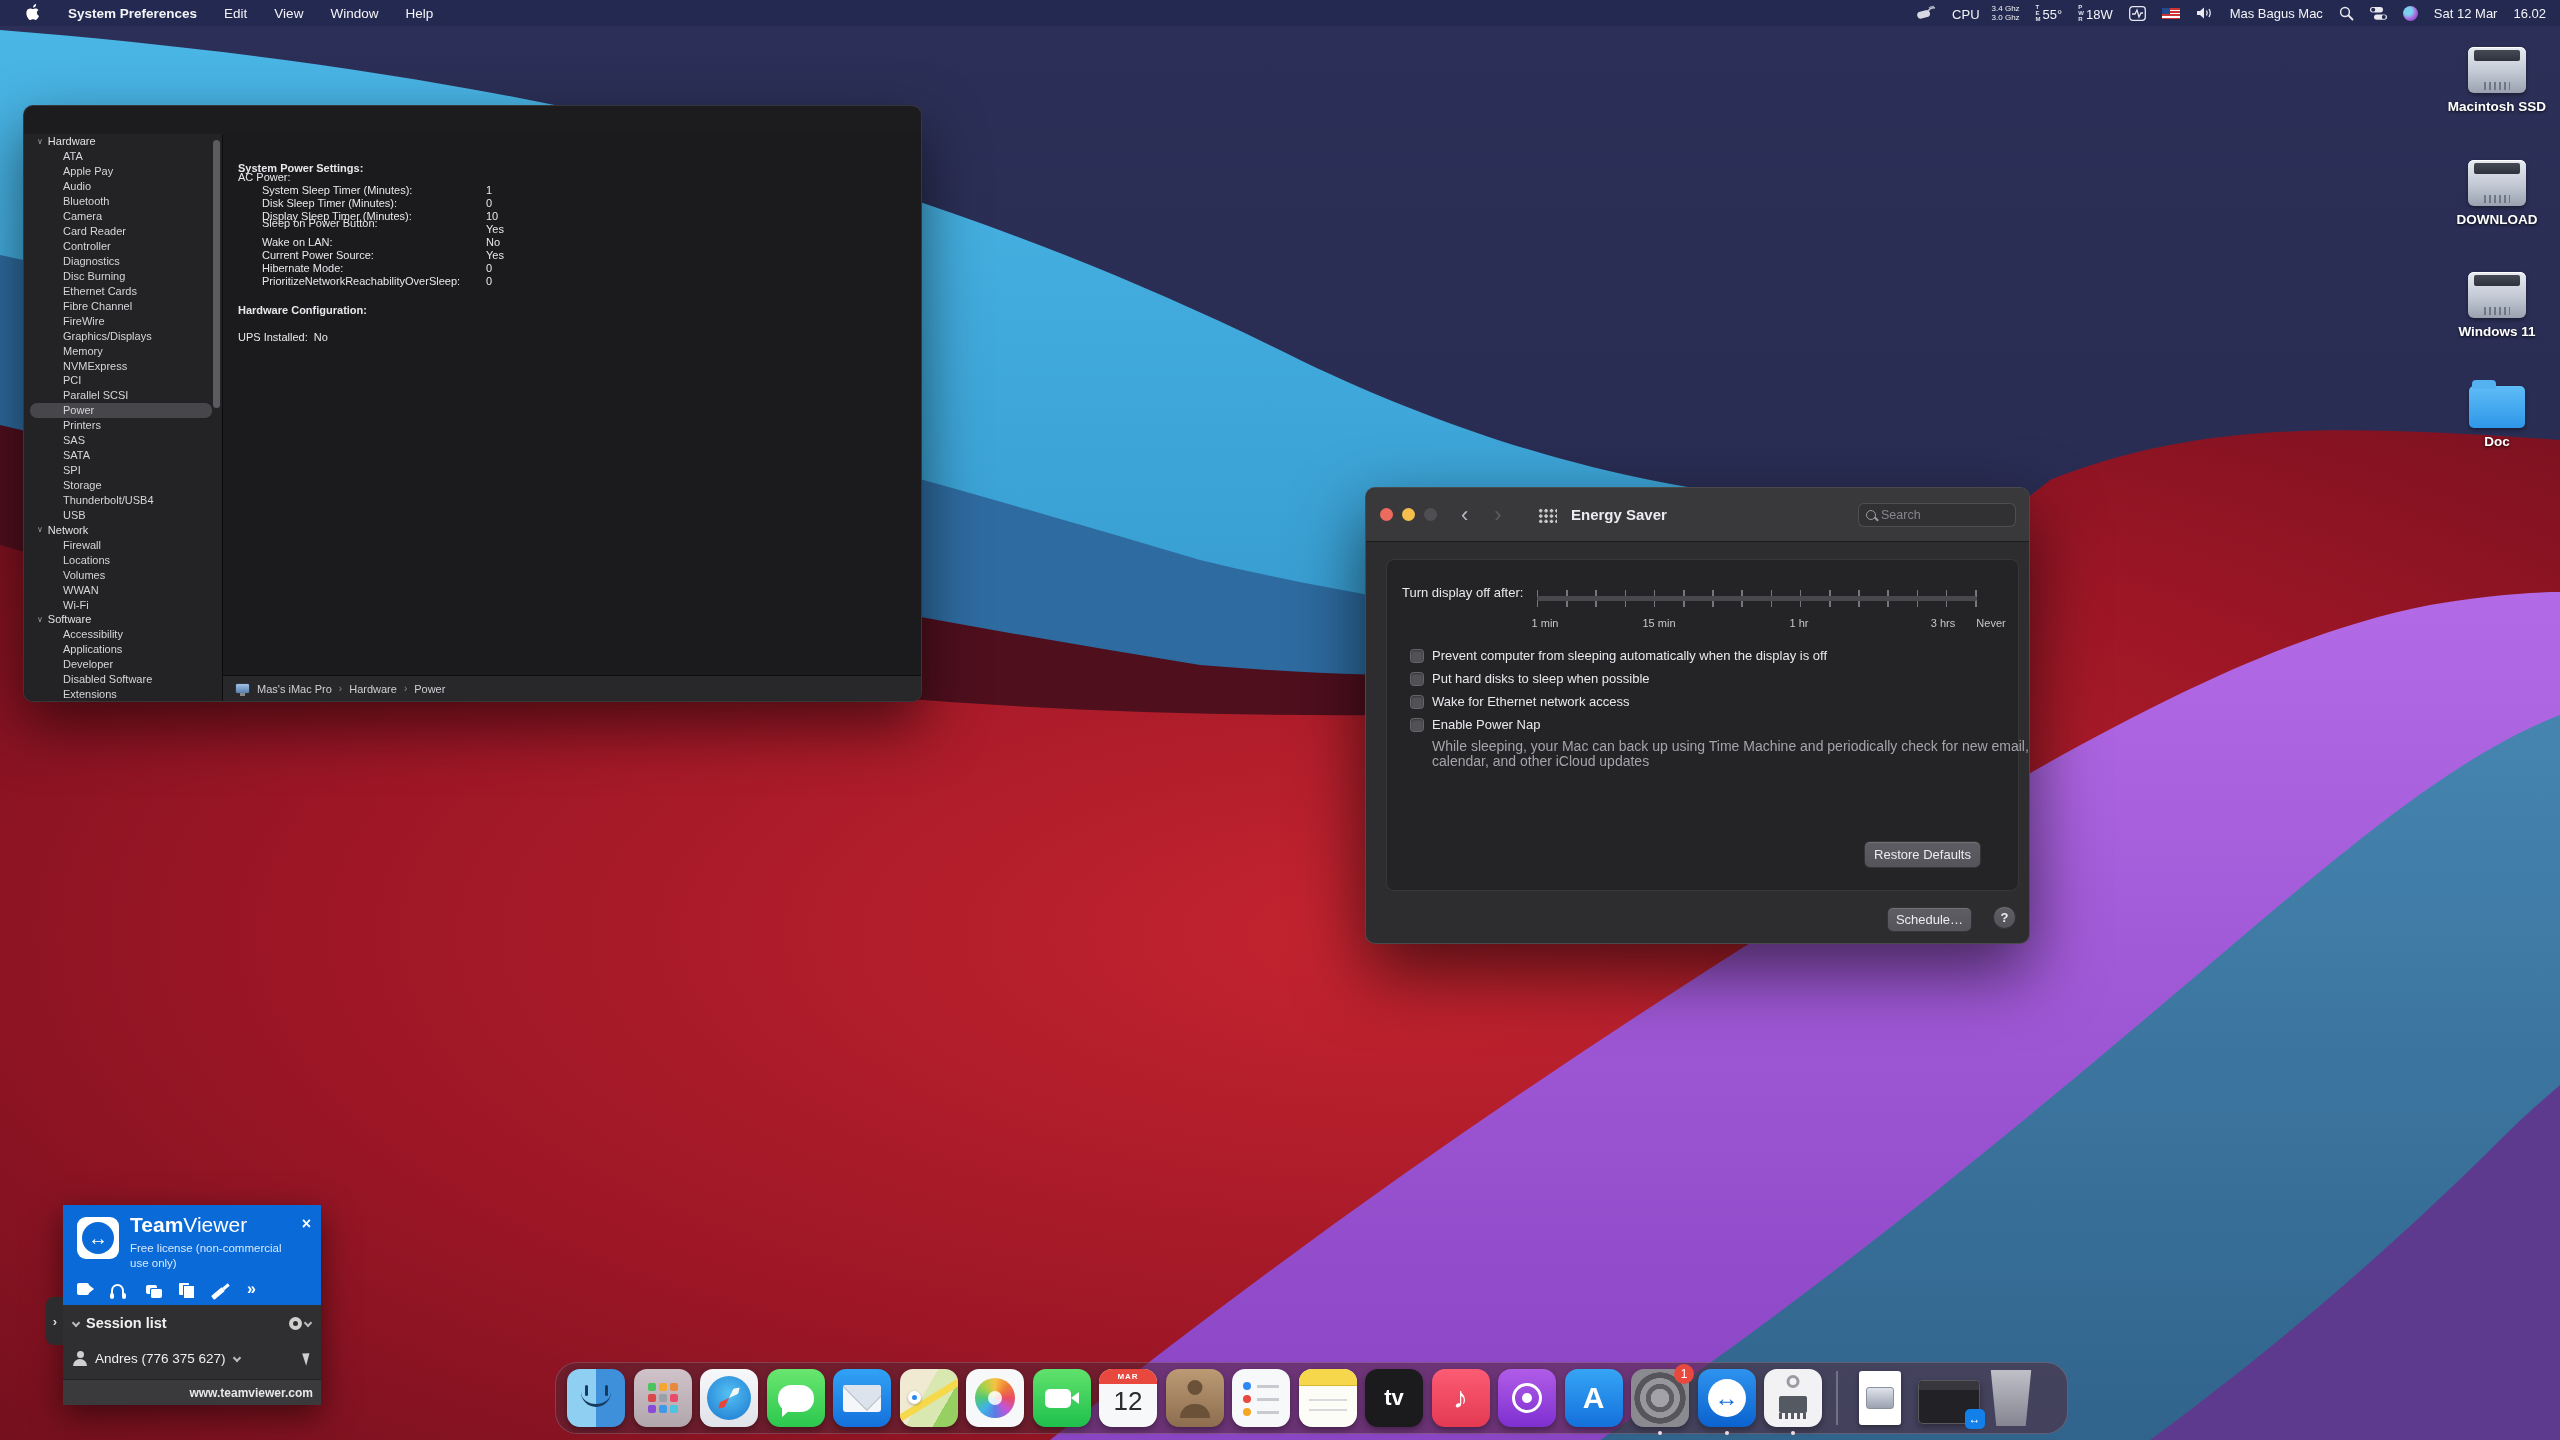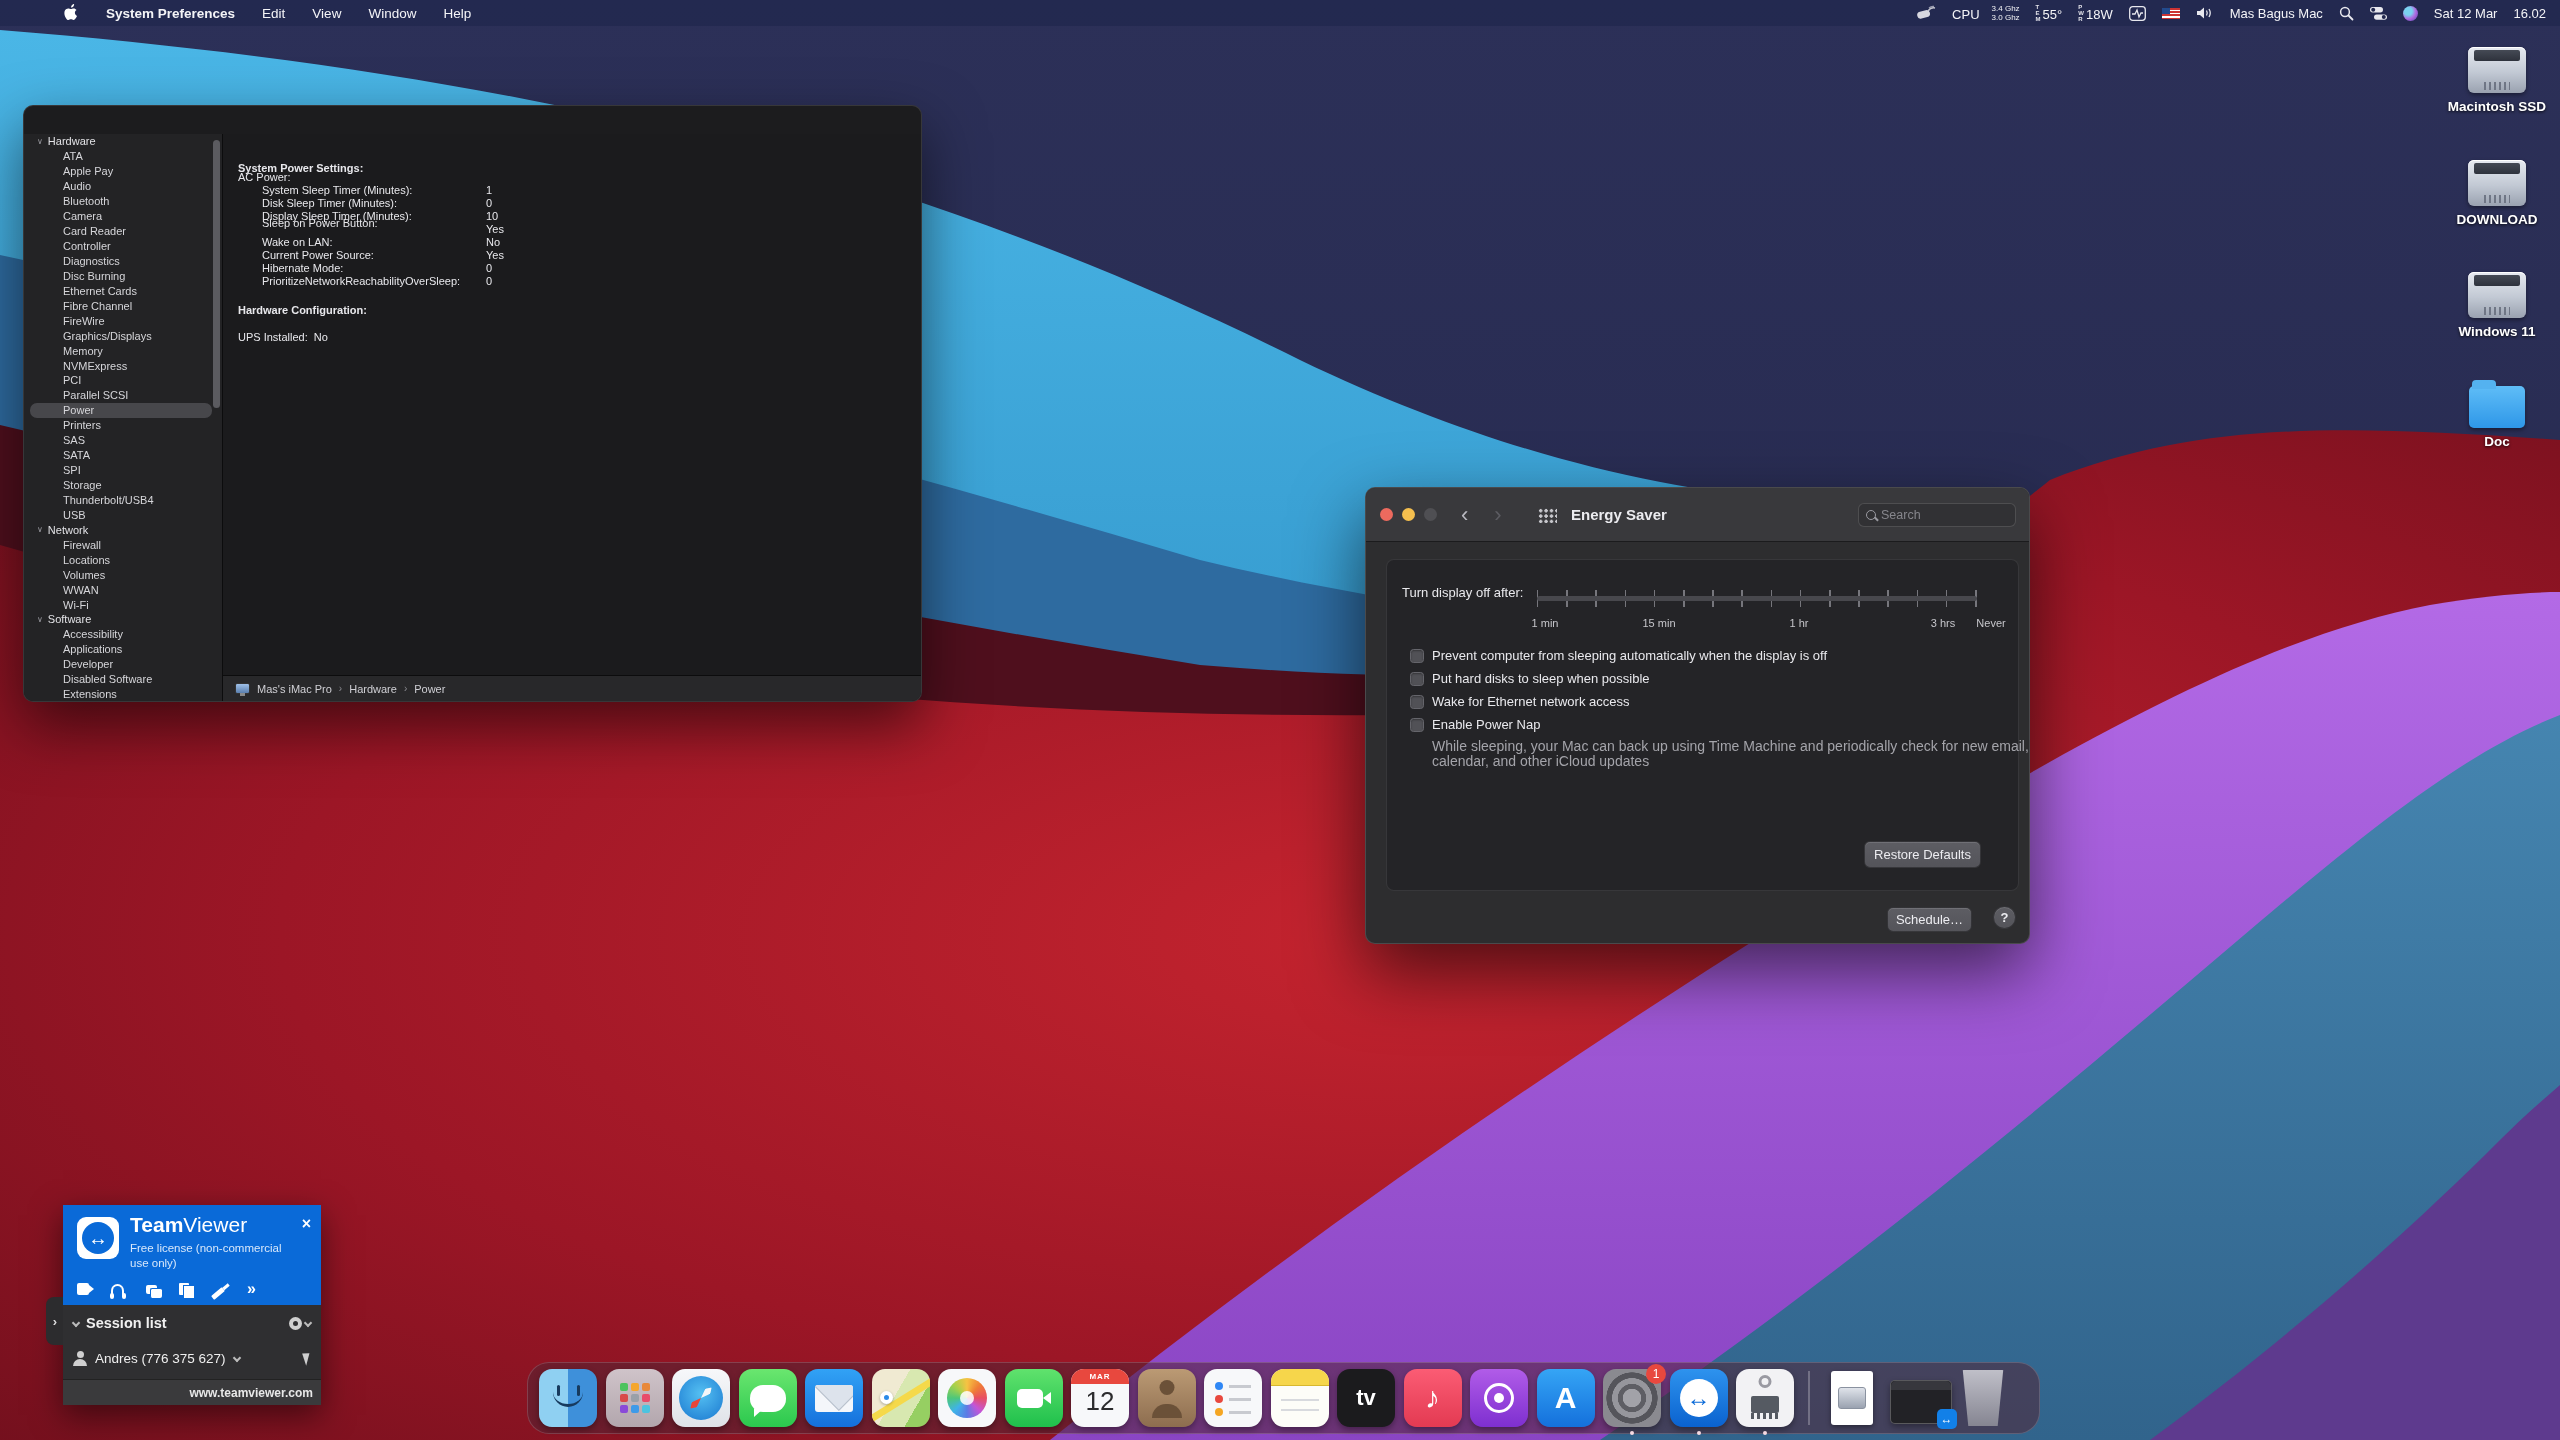--- a/index.html
+++ b/index.html
@@ -4,21 +4,21 @@
 <style>
   * { margin:0; padding:0; box-sizing:border-box; }
   html,body { width:2560px; height:1440px; overflow:hidden; }
   body { font-family:"Liberation Sans", sans-serif; }
   #screen { position:relative; width:2560px; height:1440px; overflow:hidden; background:#23264a; }
   #wallpaper { position:absolute; inset:0; }
 
   
   #menubar { position:absolute; top:0; left:0; right:0; height:26px;
     background:rgba(33,40,78,0.82); display:flex; align-items:center; color:#f4f4f7;
-    font-size:13.5px; z-index:50;padding-left:38px; }
+    font-size:13.5px; z-index:50; }
   .mb-left { display:flex; align-items:center; gap:27px; padding-left:26px; }
   .mb-appname { font-weight:bold; }
   .mb-item { cursor:default; }
   .mb-right { margin-left:auto; display:flex; align-items:center; gap:16px; padding-right:14px; font-size:13px; }
   .mb-ic { display:inline-flex; align-items:flex-end; }
   .cpu-freqs { display:flex; flex-direction:column; font-size:8px; line-height:9px; margin-left:12px; }
   .vlabel { display:flex; flex-direction:column; font-size:6px; line-height:6px; font-weight:bold; margin-right:2px; color:#e3e3ea; }
   .siri-orb { width:15px; height:15px; border-radius:50%;
     background:radial-gradient(circle at 35% 35%, #7ad2f0 0 28%, #b06ae0 55%, #4a3fa8 100%); }
   .flag { width:18px; height:11px; position:relative;
@@ -167,21 +167,21 @@
   .cursor-ic { margin-left:auto; width:0; height:0; border-left:7px solid #cfcfcf;
     border-bottom:11px solid transparent; border-top:2px solid transparent; transform:rotate(-18deg); }
   .tv-footer { position:absolute; bottom:0; left:0; right:0; height:26px; background:#3a3a3c;
     border-top:1px solid #222; display:flex; align-items:center; justify-content:flex-end;
     padding-right:8px; font-size:12px; color:#e8e8e8; font-weight:bold; }
   .tv-tab { position:absolute; left:-17px; top:92px; width:18px; height:48px; background:#2c2c2e;
     border-radius:8px 0 0 8px; display:flex; align-items:center; justify-content:center;
     color:#ddd; font-size:13px; font-weight:bold; }
 
   
-  #dock { position:absolute; left:527px; top:1362px; width:1513px; height:72px;
+  #dock { position:absolute; left:555px; top:1362px; width:1513px; height:72px;
     background:rgba(82,36,52,.55); border:1px solid rgba(255,255,255,.16); border-radius:22px;
     display:flex; align-items:center; gap:8.5px; padding:0 11px; z-index:40; }
   .di { width:58px; height:58px; border-radius:13px; position:relative; flex:0 0 auto;
     box-shadow:0 3px 6px rgba(0,0,0,.35); }
   .running::after { content:""; position:absolute; bottom:-8px; left:50%; transform:translateX(-50%);
     width:4px; height:4px; border-radius:50%; background:rgba(255,225,232,.95); }
   .ctr { position:absolute; inset:0; display:flex; align-items:center; justify-content:center; }
 
   .di-finder { background:linear-gradient(90deg,#8fd0f2 0 50%, #3e90da 50%); overflow:hidden; }
   .di-finder .eyes { position:absolute; top:16px; left:18px; width:3px; height:11px; background:#173a5e; border-radius:2px; box-shadow:20px 0 0 #173a5e; }

